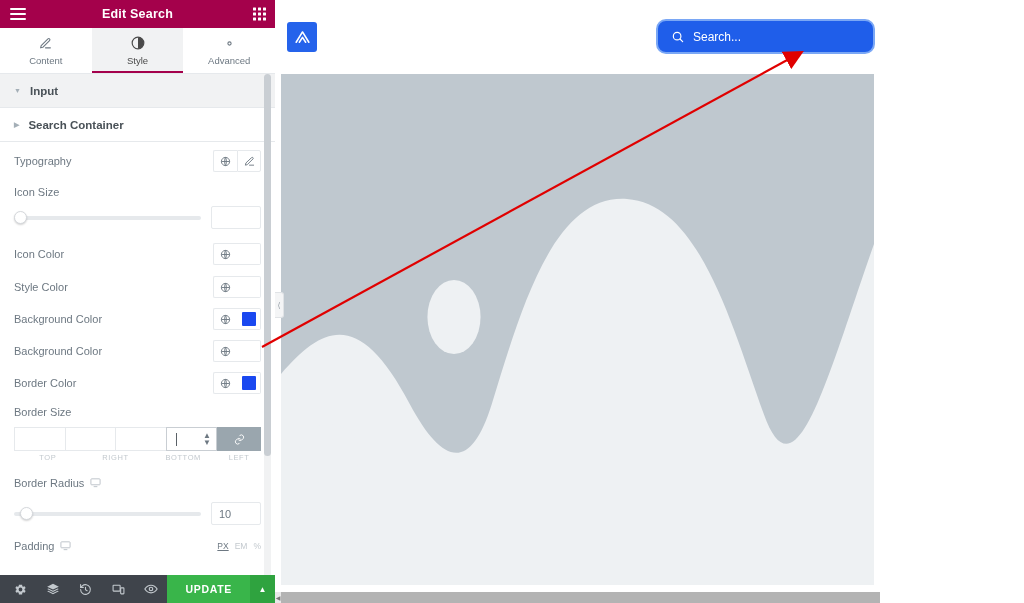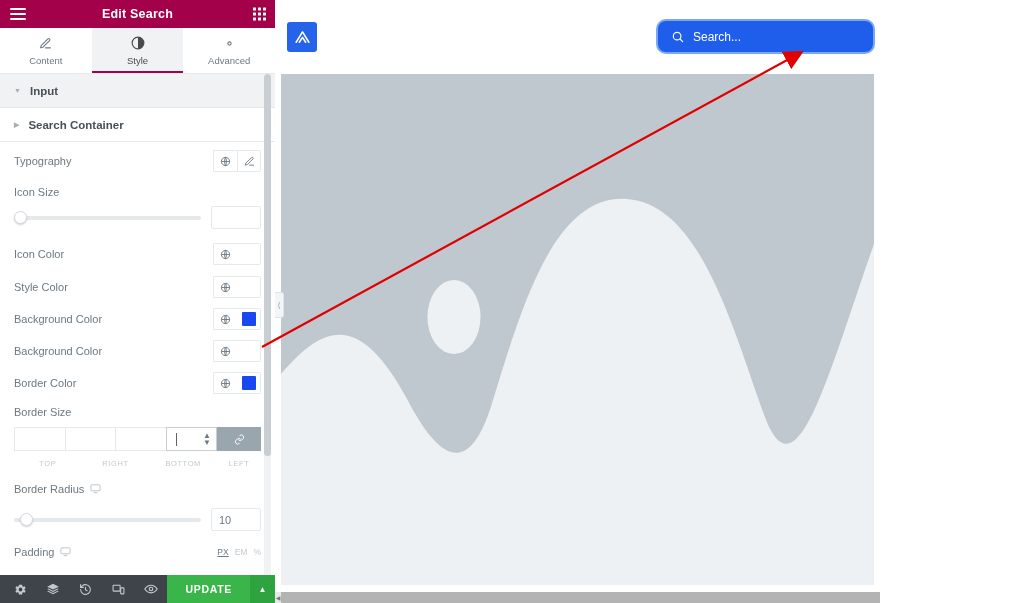--- a/index.html
+++ b/index.html
@@ -127,21 +127,21 @@
     position: absolute; left: 9px; top: 5px; width: 1px; height: 13px; background: #5a6167;
   }
   .dims .cell .spin {
     position: absolute; right: 5px; top: 50%; transform: translateY(-50%);
     font-size: 8px; color: #6d7882; line-height: 7px; text-align: center;
   }
   .dims .link {
     width: 44px; background: #9aa6ae; border: 1px solid #9aa6ae;
     display: flex; align-items: center; justify-content: center; cursor: pointer;
   }
-  .dim-labels { display: flex; margin-top: 8px; }
+  .dim-labels { display: flex; margin-top: 2px; }
   .dim-labels span {
     flex: 1; text-align: center; font-size: 7.5px; color: #c3c9ce; letter-spacing: .6px;
   }
   .dim-labels span:last-child { width: 44px; flex: 0 0 44px; }
   .unit-row { display: flex; gap: 6px; align-items: center; font-size: 8.5px; color: #c3c9ce; }
   .unit-row .on { color: #6d7882; text-decoration: underline; }
 
   
   .panel-footer {
     height: 28px; background: #3f444b; display: flex; align-items: center;

